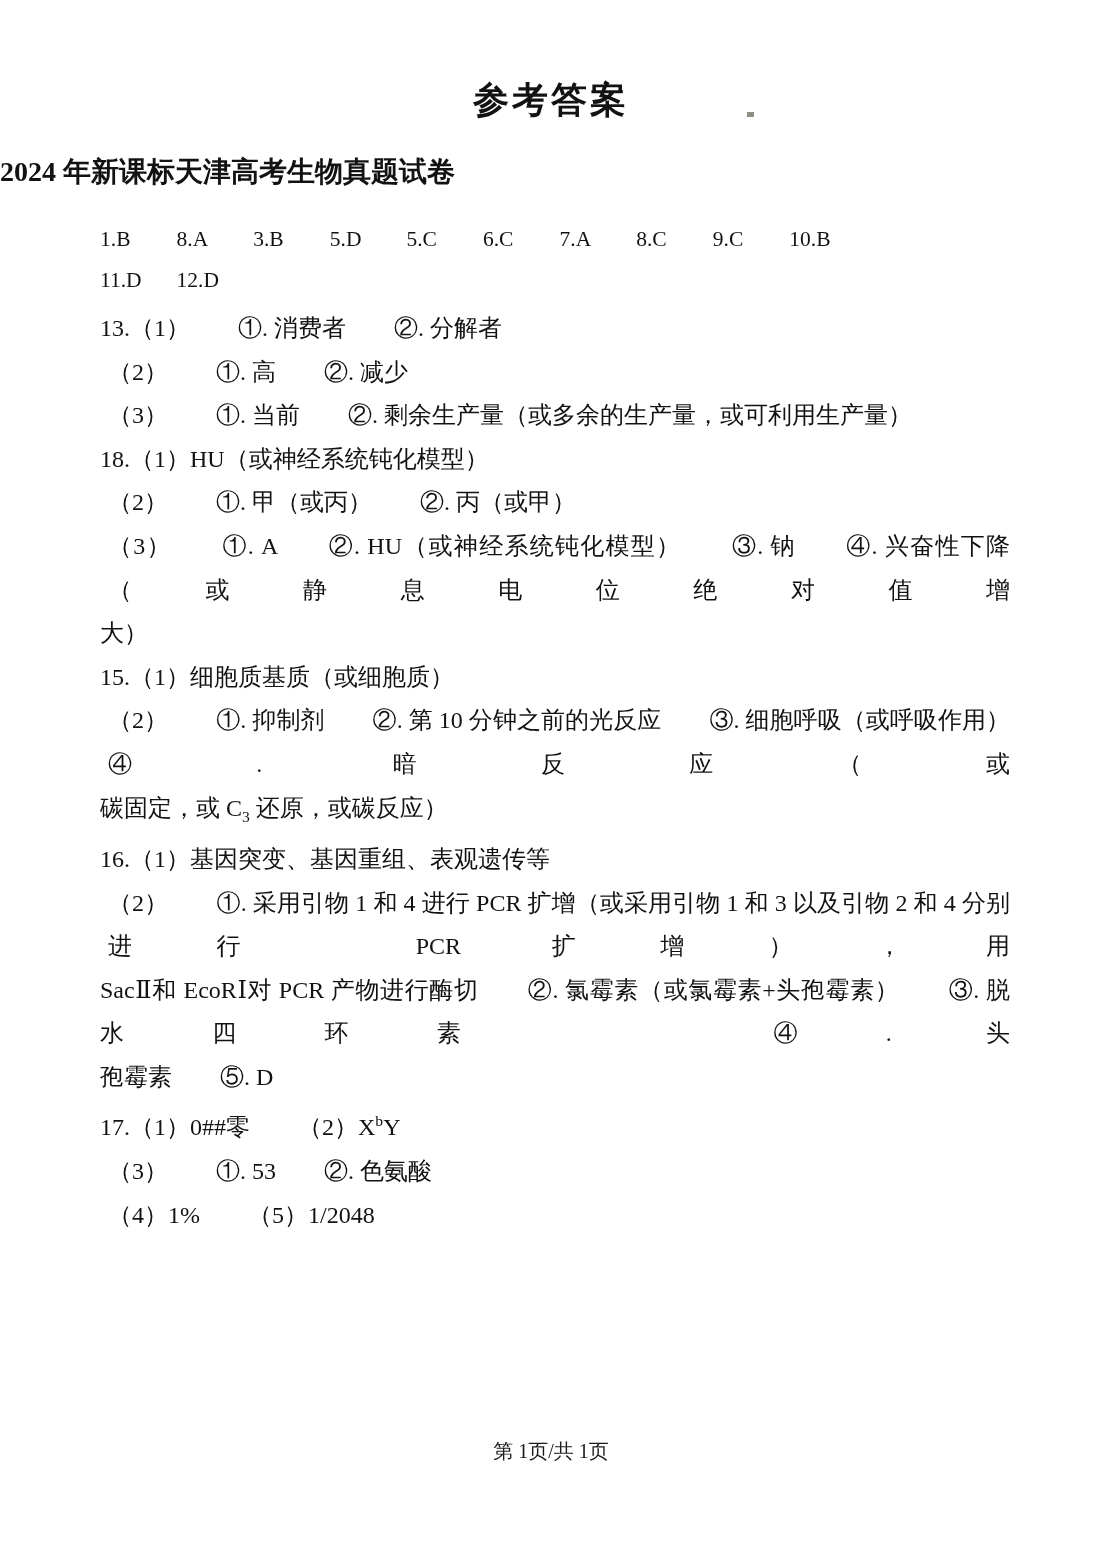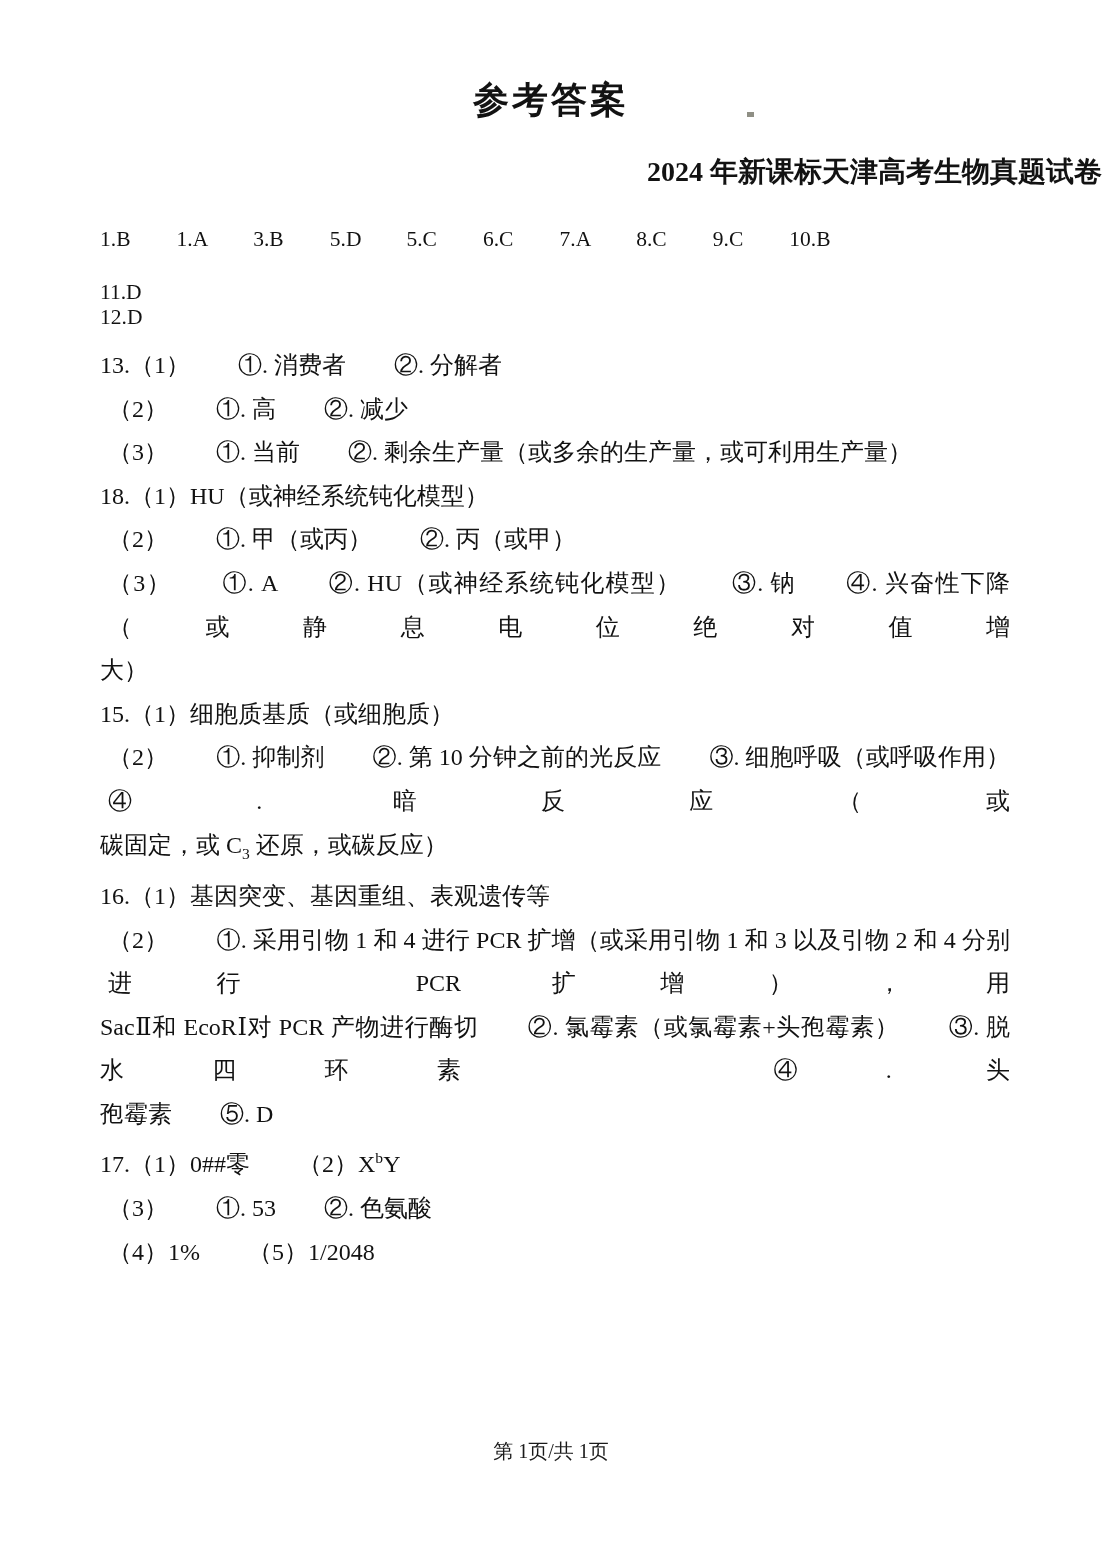--- a/index.html
+++ b/index.html
@@ -19,30 +19,30 @@
   }
 
   h1.doc-title {
     margin: 0; padding-top: 76px;
     text-align: center;
     font-size: 36px; font-weight: 700;
     letter-spacing: 3px;
   }
   h2.exam-title {
     margin: 28px 0 0 0;
-    text-align: right;
+    text-align: left;
     font-size: 28px; font-weight: 700;
   }
 
   .choices {
     display: flex;
     margin: 36px 0 0 100px;
     font-size: 21.5px;
   }
-  .choices.second { margin-top: 28px; flex-direction: column; }
+  .choices.second { margin-top: 16px; }
   .choices .c { flex: none; width: 76.6px; white-space: nowrap; }
 
   .lines {
     margin: 14px 92px 0 100px;
     font-size: 24px;
     width: 910px;
   }
   .lines p {
     margin: 0;
     line-height: 43.6px;
@@ -70,21 +70,21 @@
 
 <div class="sheet">
 
   <div class="stray"></div>
 
   <h1 class="doc-title">参考答案</h1>
   <h2 class="exam-title">2024 年新课标天津高考生物真题试卷</h2>
 
   <div class="choices">
     <span class="c">1.B</span>
-    <span class="c">1.A</span>
+    <span class="c">8.A</span>
     <span class="c">3.B</span>
     <span class="c">5.D</span>
     <span class="c">5.C</span>
     <span class="c">6.C</span>
     <span class="c">7.A</span>
     <span class="c">8.C</span>
     <span class="c">9.C</span>
     <span class="c">10.B</span>
   </div>
 

